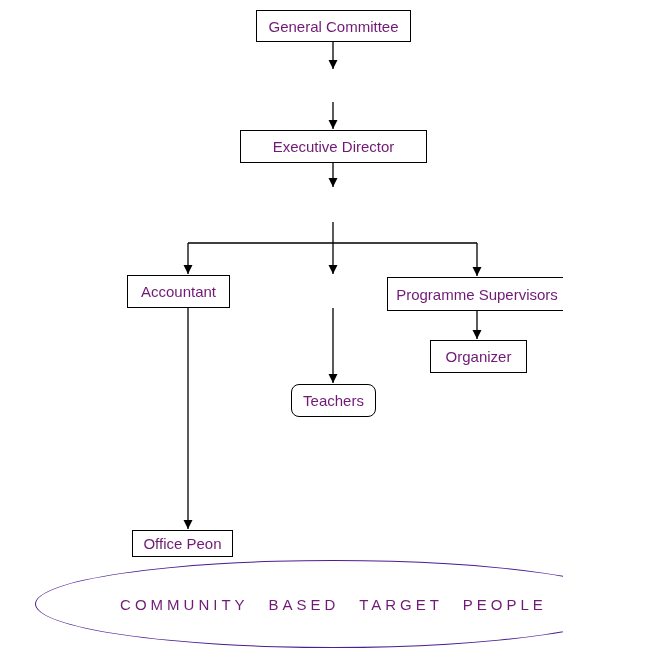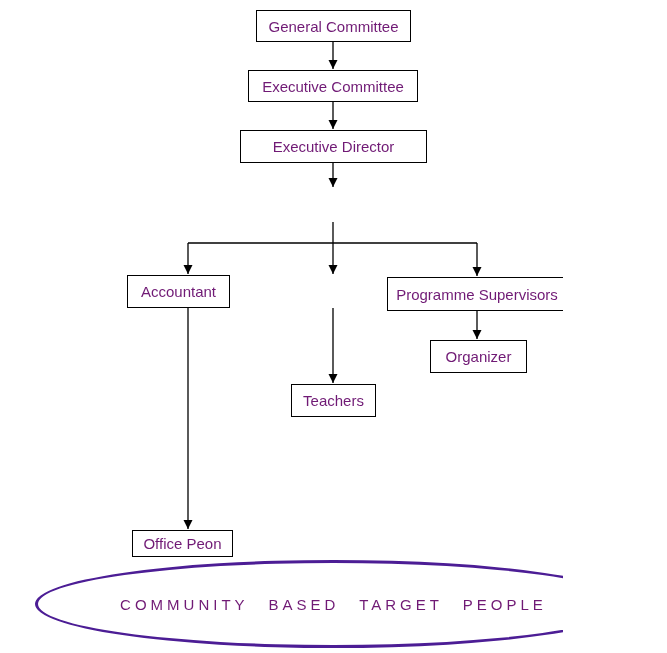--- a/index.html
+++ b/index.html
@@ -37,30 +37,30 @@
     white-space: nowrap;
   }
   .node-general-committee   { left: 256px; top: 10px;  width: 155px; height: 32px; }
   .node-executive-committee { left: 248px; top: 70px;  width: 170px; height: 32px; }
   .node-executive-director  { left: 240px; top: 130px; width: 187px; height: 33px; }
   .node-programme-coordinator { left: 238px; top: 188px; width: 190px; height: 34px; }
   .node-accountant          { left: 127px; top: 275px; width: 103px; height: 33px; }
   .node-trainer             { left: 291px; top: 275px; width: 85px;  height: 33px; }
   .node-programme-supervisors { left: 387px; top: 277px; width: 180px; height: 34px; }
   .node-organizer           { left: 430px; top: 340px; width: 97px;  height: 33px; }
-  .node-teachers            { left: 291px; top: 384px; width: 85px;  height: 33px; }
+  .node-teachers            { left: 291px; top: 384px; width: 85px;  height: 33px; border-radius: 8px; }
   .node-office-peon         { left: 132px; top: 530px; width: 101px; height: 27px; }
   .ellipse {
     position: absolute;
     box-sizing: border-box;
     left: 35px;
     top: 560px;
     width: 597px;
     height: 88px;
-    border: 3px solid #4c1d95;
+    border: 1px solid #4c1d95;
     border-radius: 50%;
     background: #ffffff;
     display: flex;
     align-items: center;
     justify-content: center;
   }
   .ellipse span {
     font-size: 15px;
     letter-spacing: 4px;
     word-spacing: 12px;
@@ -99,23 +99,20 @@
 
     <line x1="333" y1="308" x2="333" y2="383" stroke="#000000" stroke-width="1.3" marker-end="url(#arrow)"></line>
 
     <line x1="188" y1="308" x2="188" y2="529" stroke="#000000" stroke-width="1.3" marker-end="url(#arrow)"></line>
   </svg>
 
   <div class="node node-general-committee">
     <span>General Committee</span>
   </div>
 
-  <div class="node node-executive-committee">
-    <span>Executive Committee</span>
-  </div>
 
   <div class="node node-executive-director">
     <span>Executive Director</span>
   </div>
 
 
   <div class="node node-accountant">
     <span>Accountant</span>
   </div>
 

